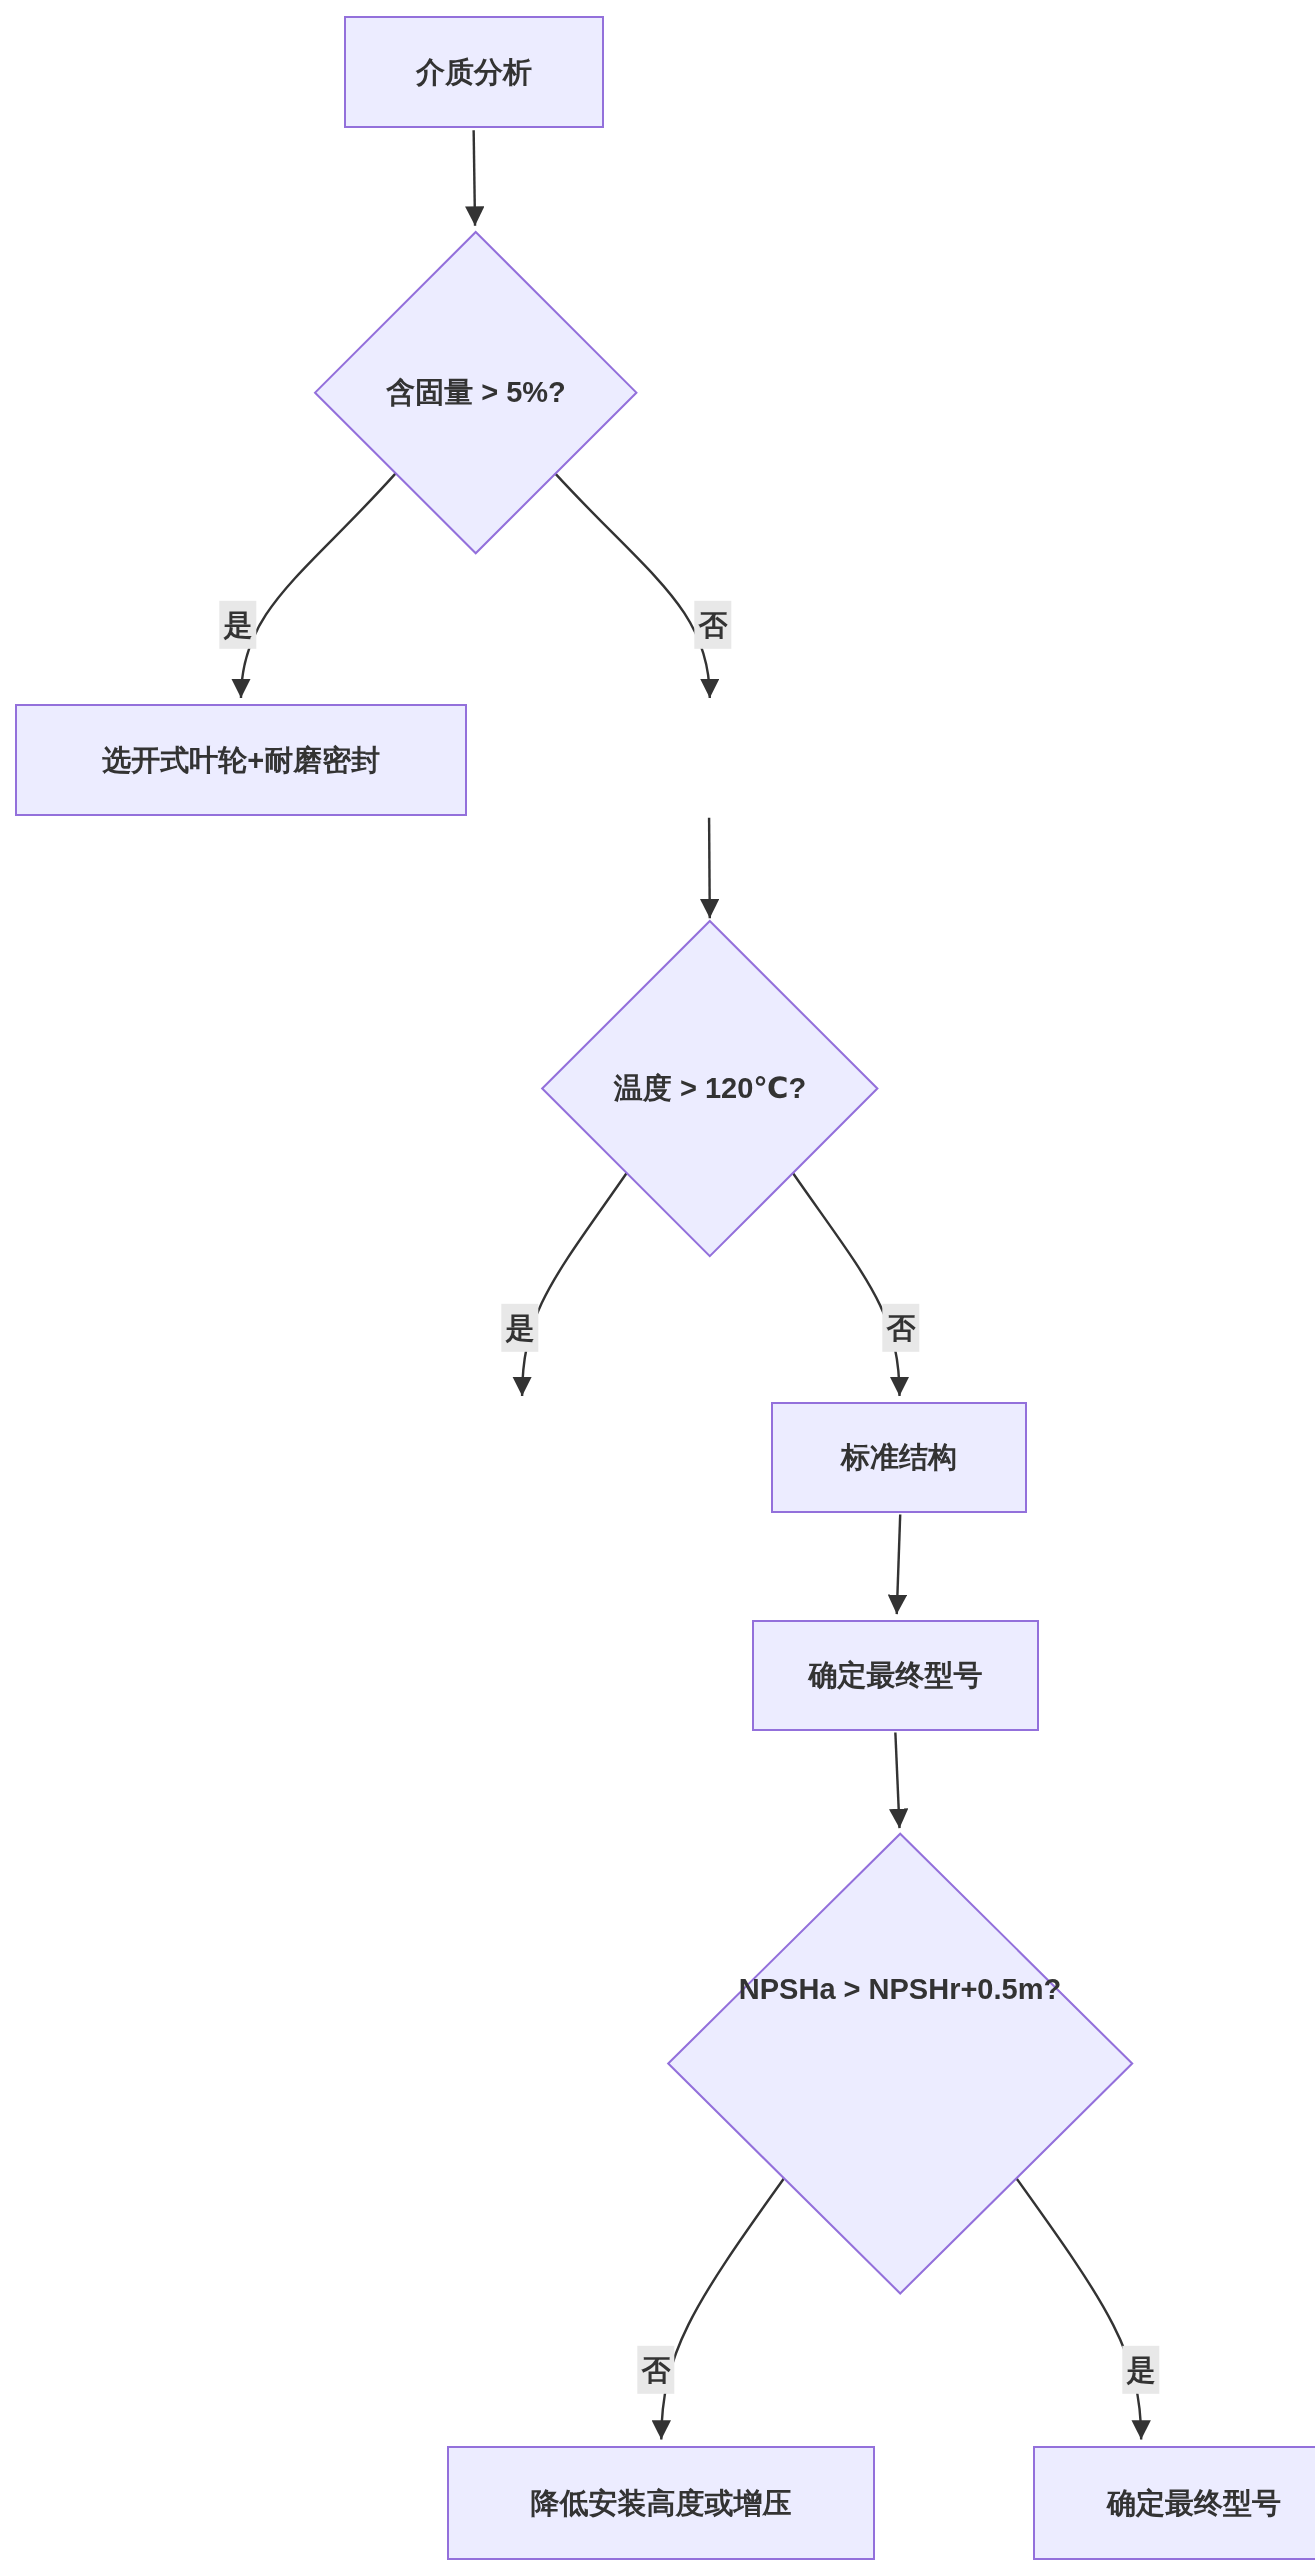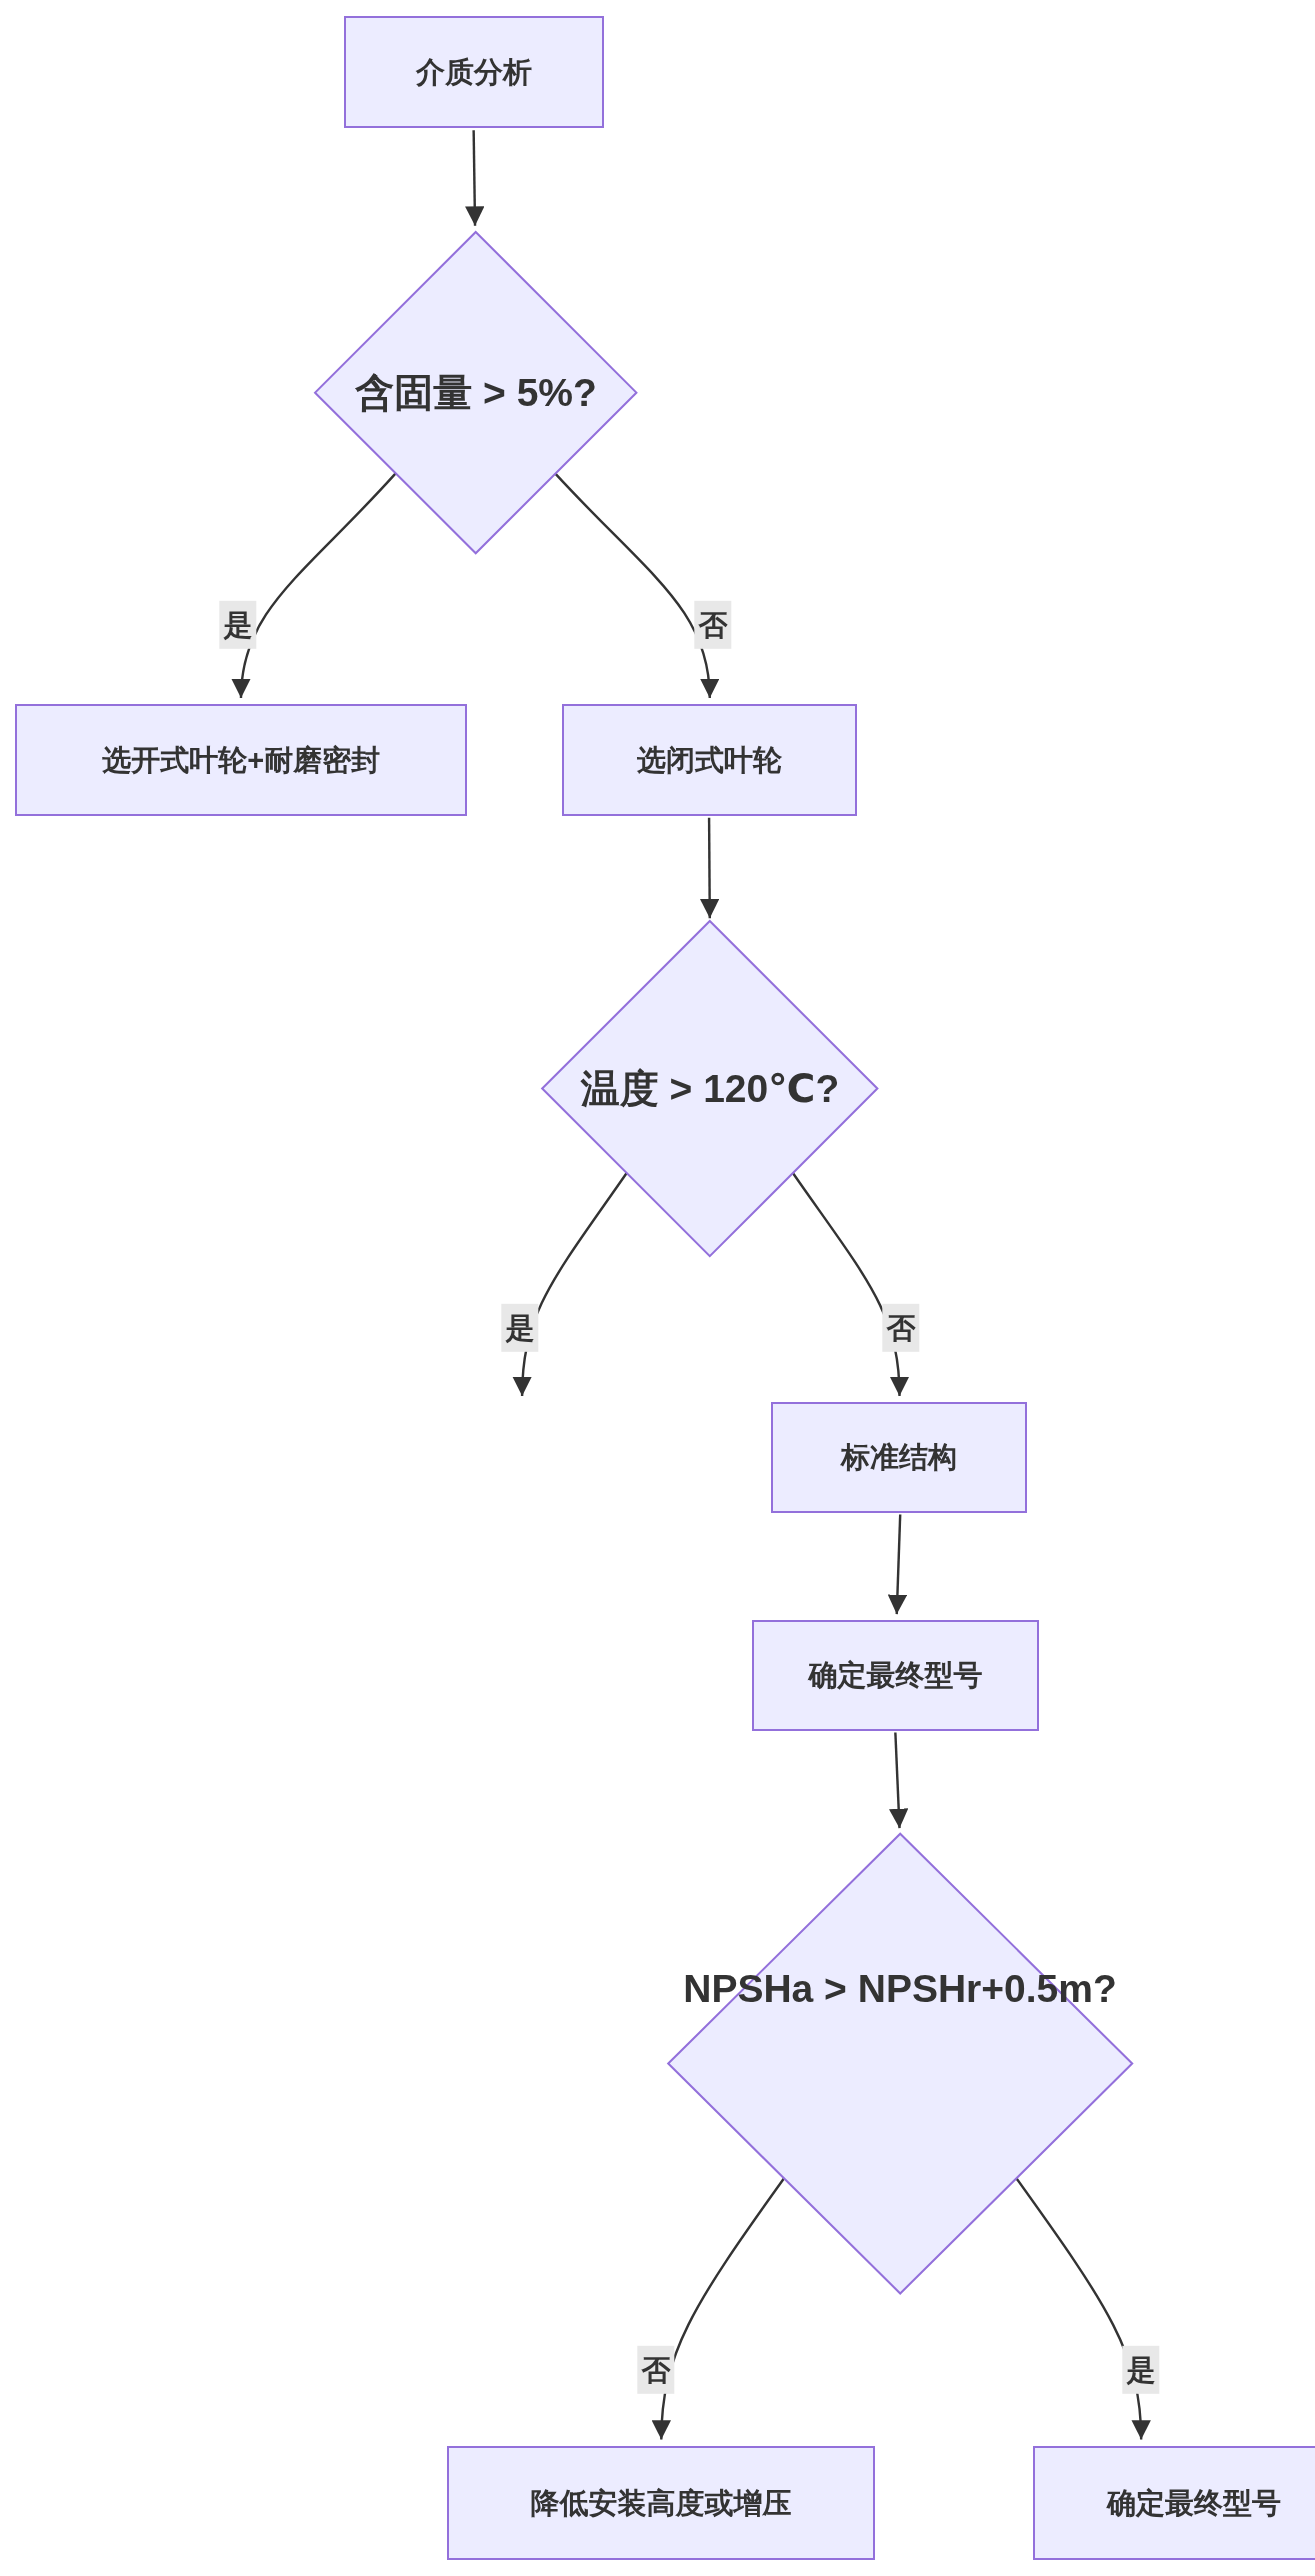--- a/index.html
+++ b/index.html
@@ -50,21 +50,21 @@
     justify-content:center;
     font-size:29px;
     line-height:1.2;
     color:var(--text);
     white-space:nowrap;
     text-align:center;
   }
   .diamond-label{
     position:absolute;
     transform:translate(-50%,-50%);
-    font-size:39px;
+    font-size:29px;
     color:var(--text);
     white-space:nowrap;
   }
   .edge-label{
     position:absolute;
     transform:translate(-50%,-50%);
     background:var(--edge-label-bg);
     color:var(--text);
     font-size:29px;
     line-height:1;
@@ -101,23 +101,20 @@
   </svg>
 
   <div class="node" style="left:344px;top:16px;width:260px;height:112px">
     <span>介质分析</span>
   </div>
 
   <div class="node" style="left:15.2px;top:704px;width:452px;height:112px">
     <span>选开式叶轮+耐磨密封</span>
   </div>
 
-  <div class="node" style="left:562px;top:704px;width:295px;height:112px">
-    <span>选闭式叶轮</span>
-  </div>
 
 
   <div class="node" style="left:771px;top:1402px;width:256px;height:111px">
     <span>标准结构</span>
   </div>
 
   <div class="node" style="left:752px;top:1620px;width:287px;height:111px">
     <span>确定最终型号</span>
   </div>
 

